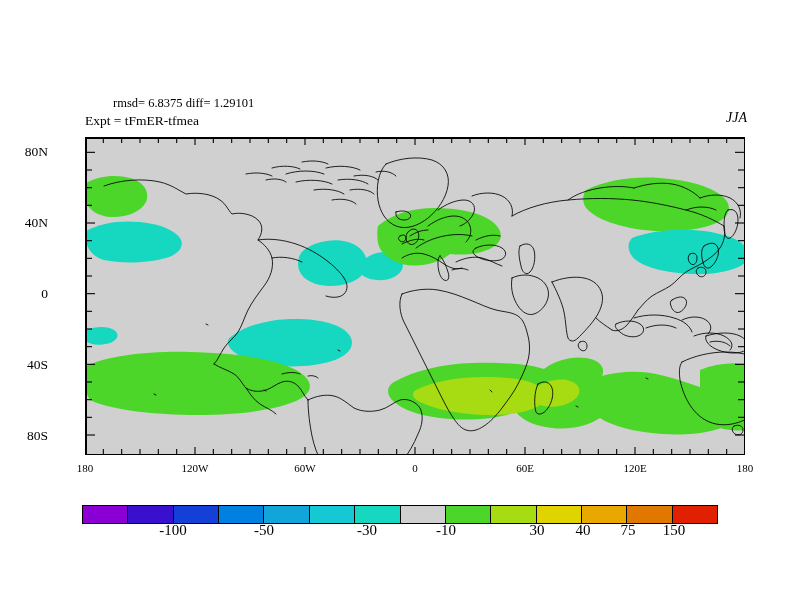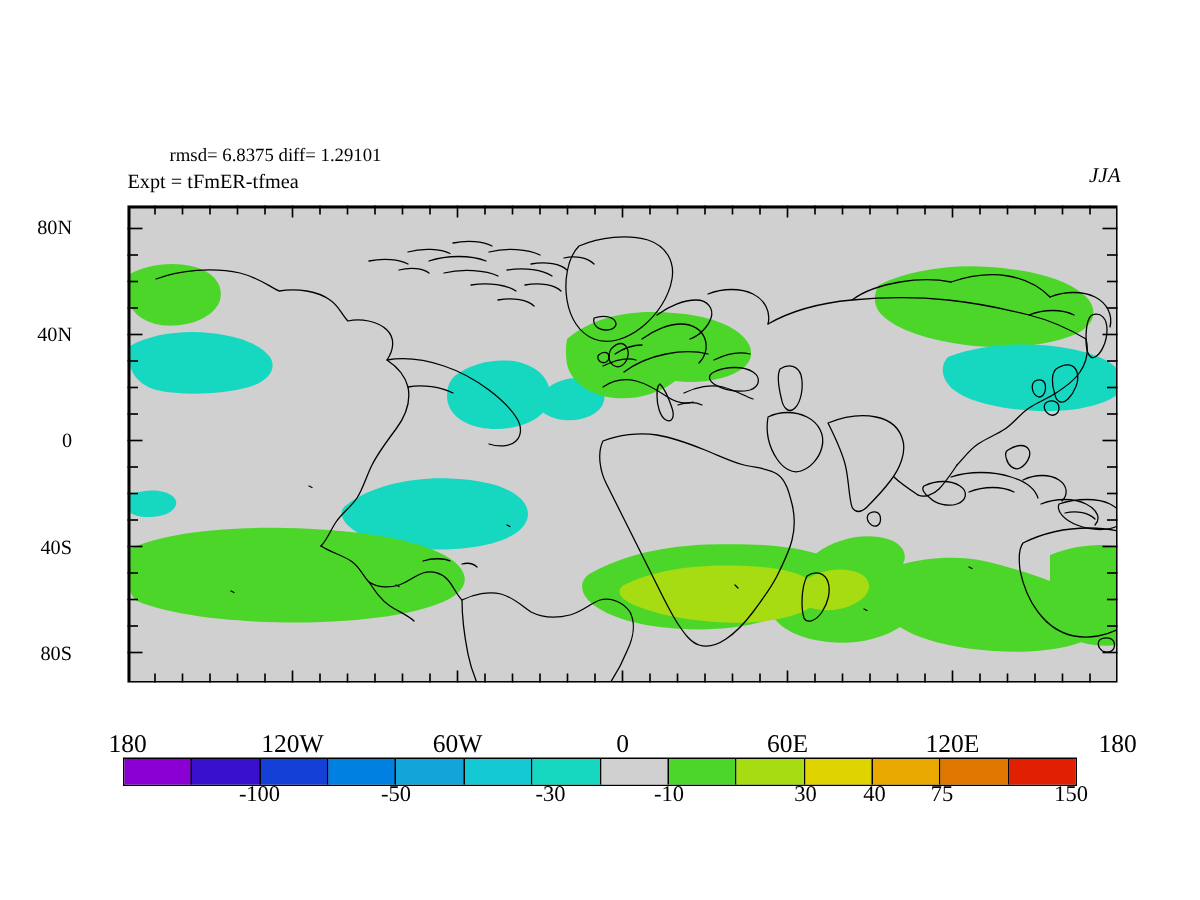--- a/index.html
+++ b/index.html
@@ -83,23 +83,23 @@
     position: absolute;
     right: 752px;
     width: 60px;
     text-align: right;
     font-size: 13.5px;
     transform: translateY(-50%);
     white-space: nowrap;
   }
   .xtick-label {
     position: absolute;
-    top: 486px;
+    top: 462px;
     transform: translateX(-50%);
-    font-size: 17px;
+    font-size: 11px;
     white-space: nowrap;
     text-align: center;
   }
 
   
   #colorbar-wrap {
     position: absolute;
     left: 82px; top: 505px;
     width: 636px; height: 19px;
   }
@@ -488,15 +488,15 @@
       </div>
   </div>
 
   <div class="cb-label" style="left:173px;">-100</div>
   <div class="cb-label" style="left:264px;">-50</div>
   <div class="cb-label" style="left:367px;">-30</div>
   <div class="cb-label" style="left:446px;">-10</div>
   <div class="cb-label" style="left:537px;">30</div>
   <div class="cb-label" style="left:583px;">40</div>
   <div class="cb-label" style="left:628px;">75</div>
-  <div class="cb-label" style="left:674px;margin-left:40px;">150</div>
+  <div class="cb-label" style="left:674px;">150</div>
 
 </div>
 
 </body></html>

